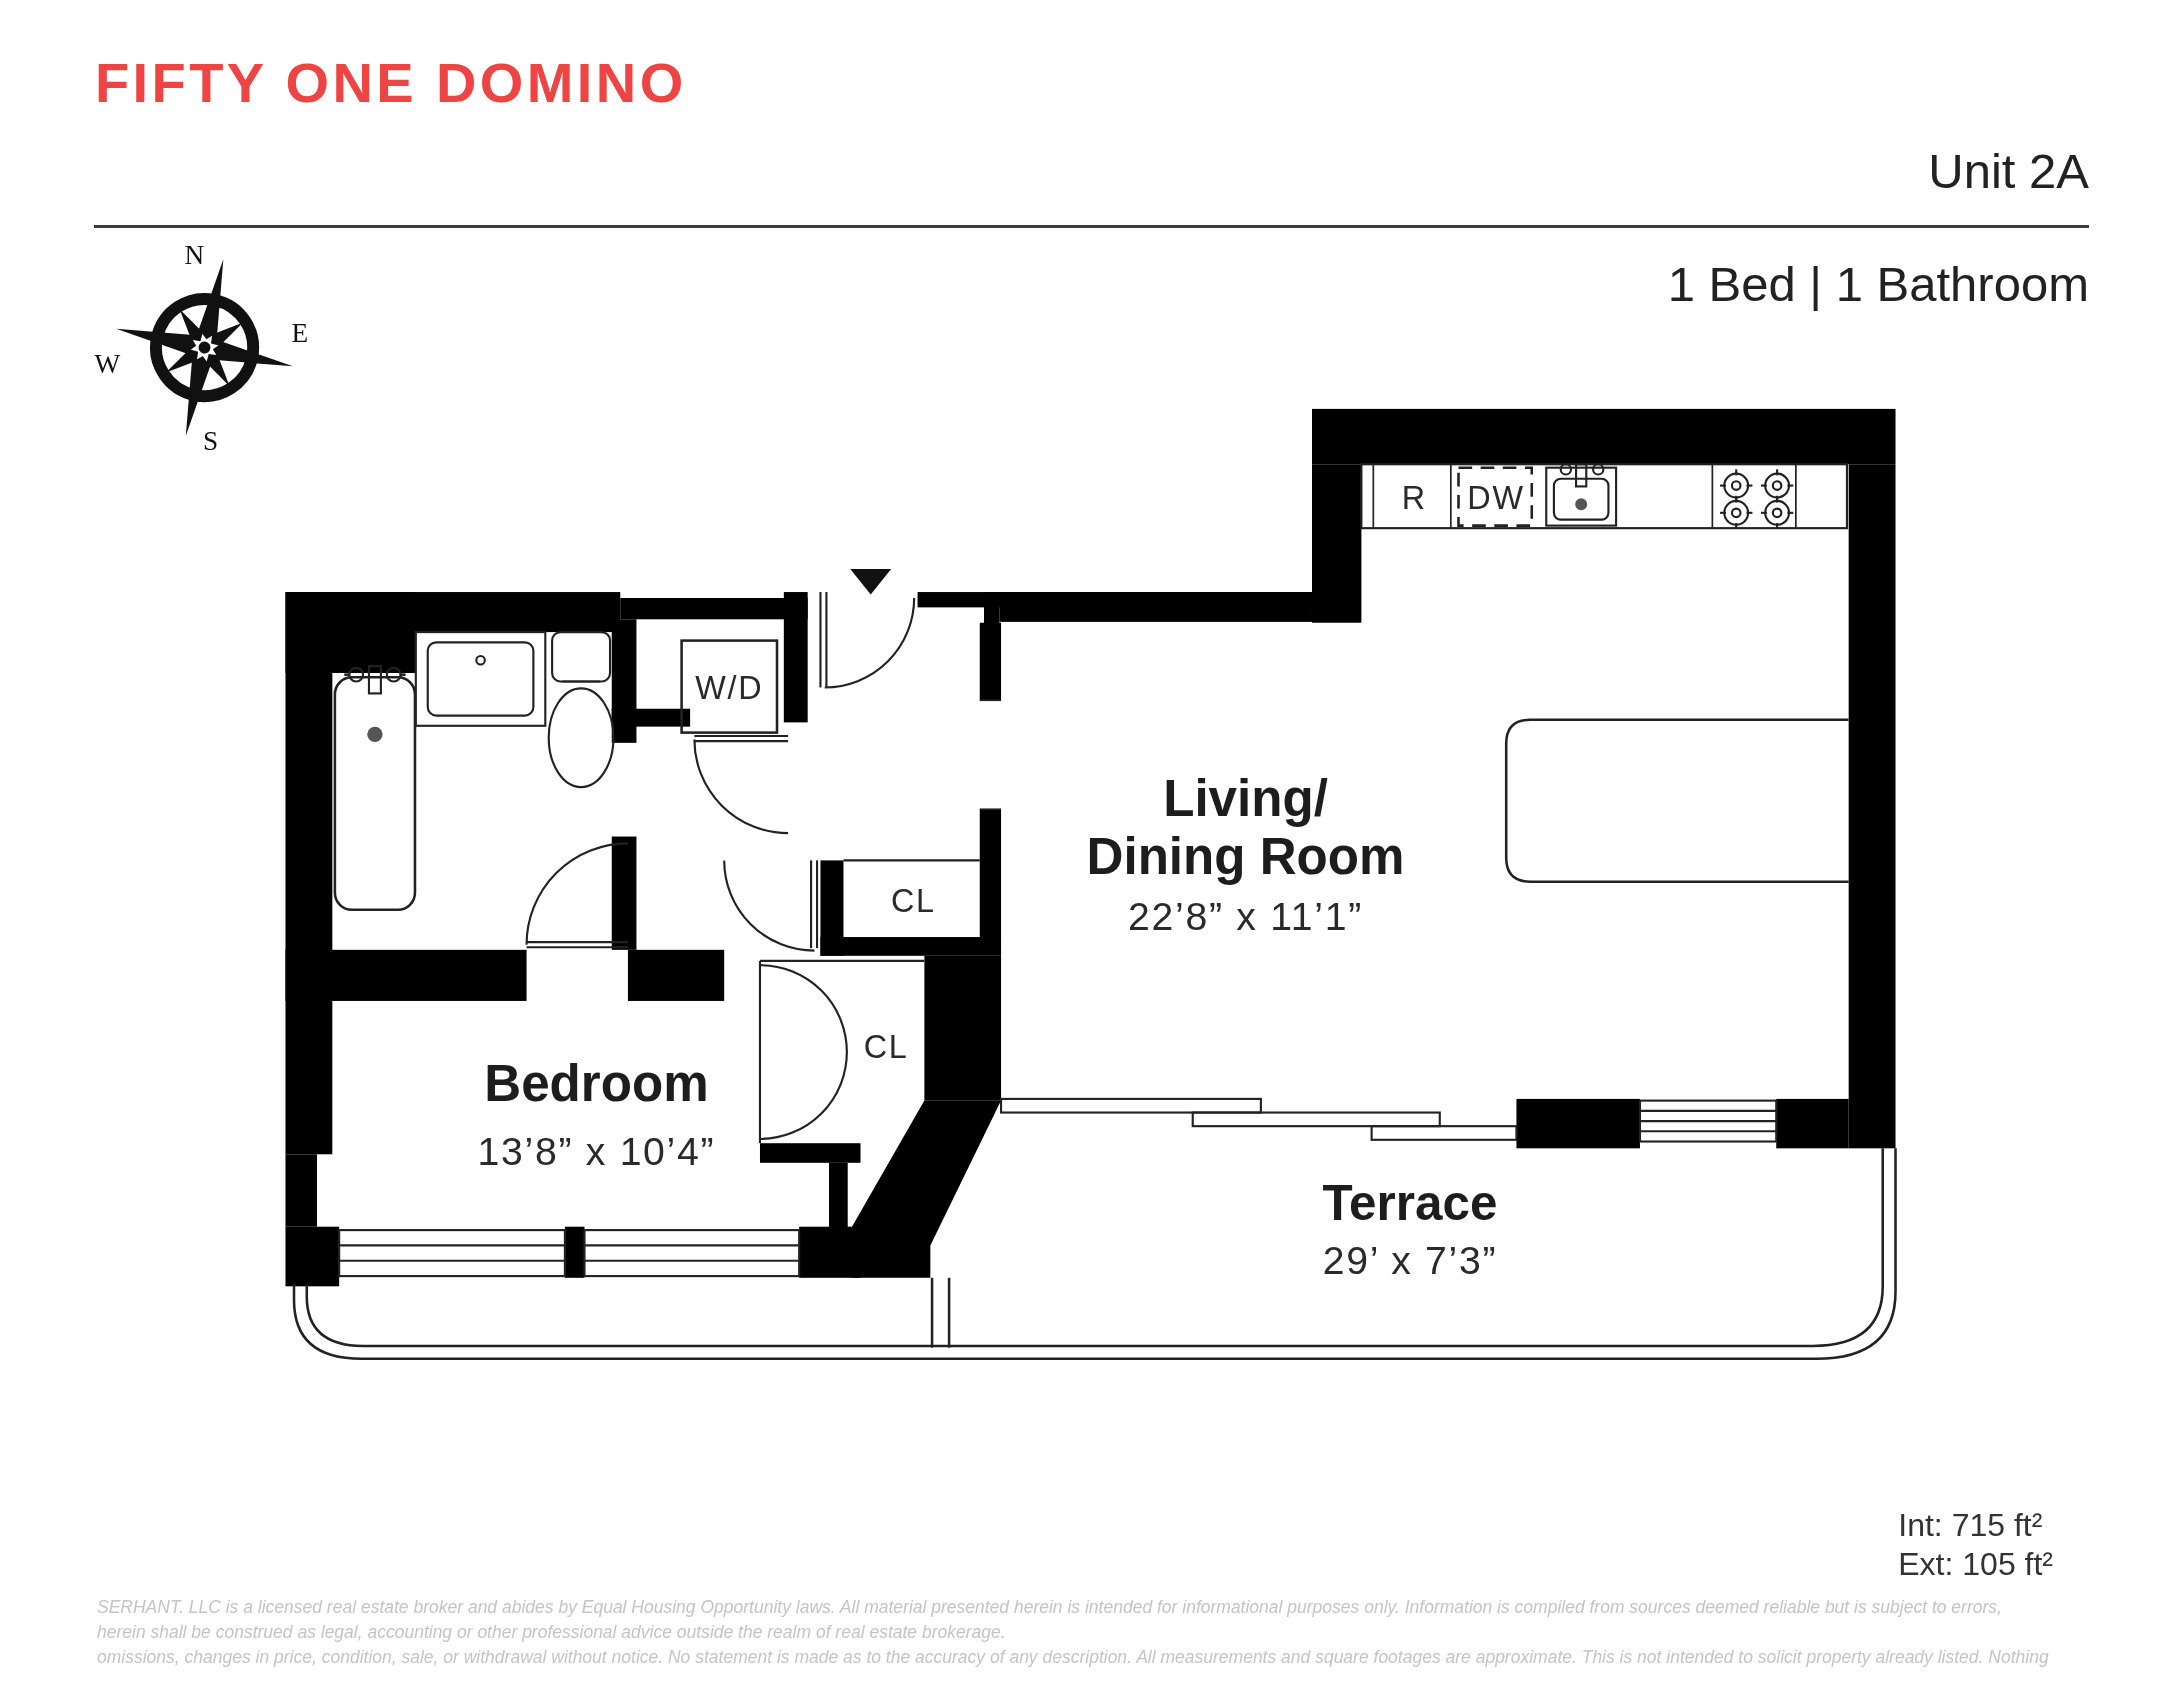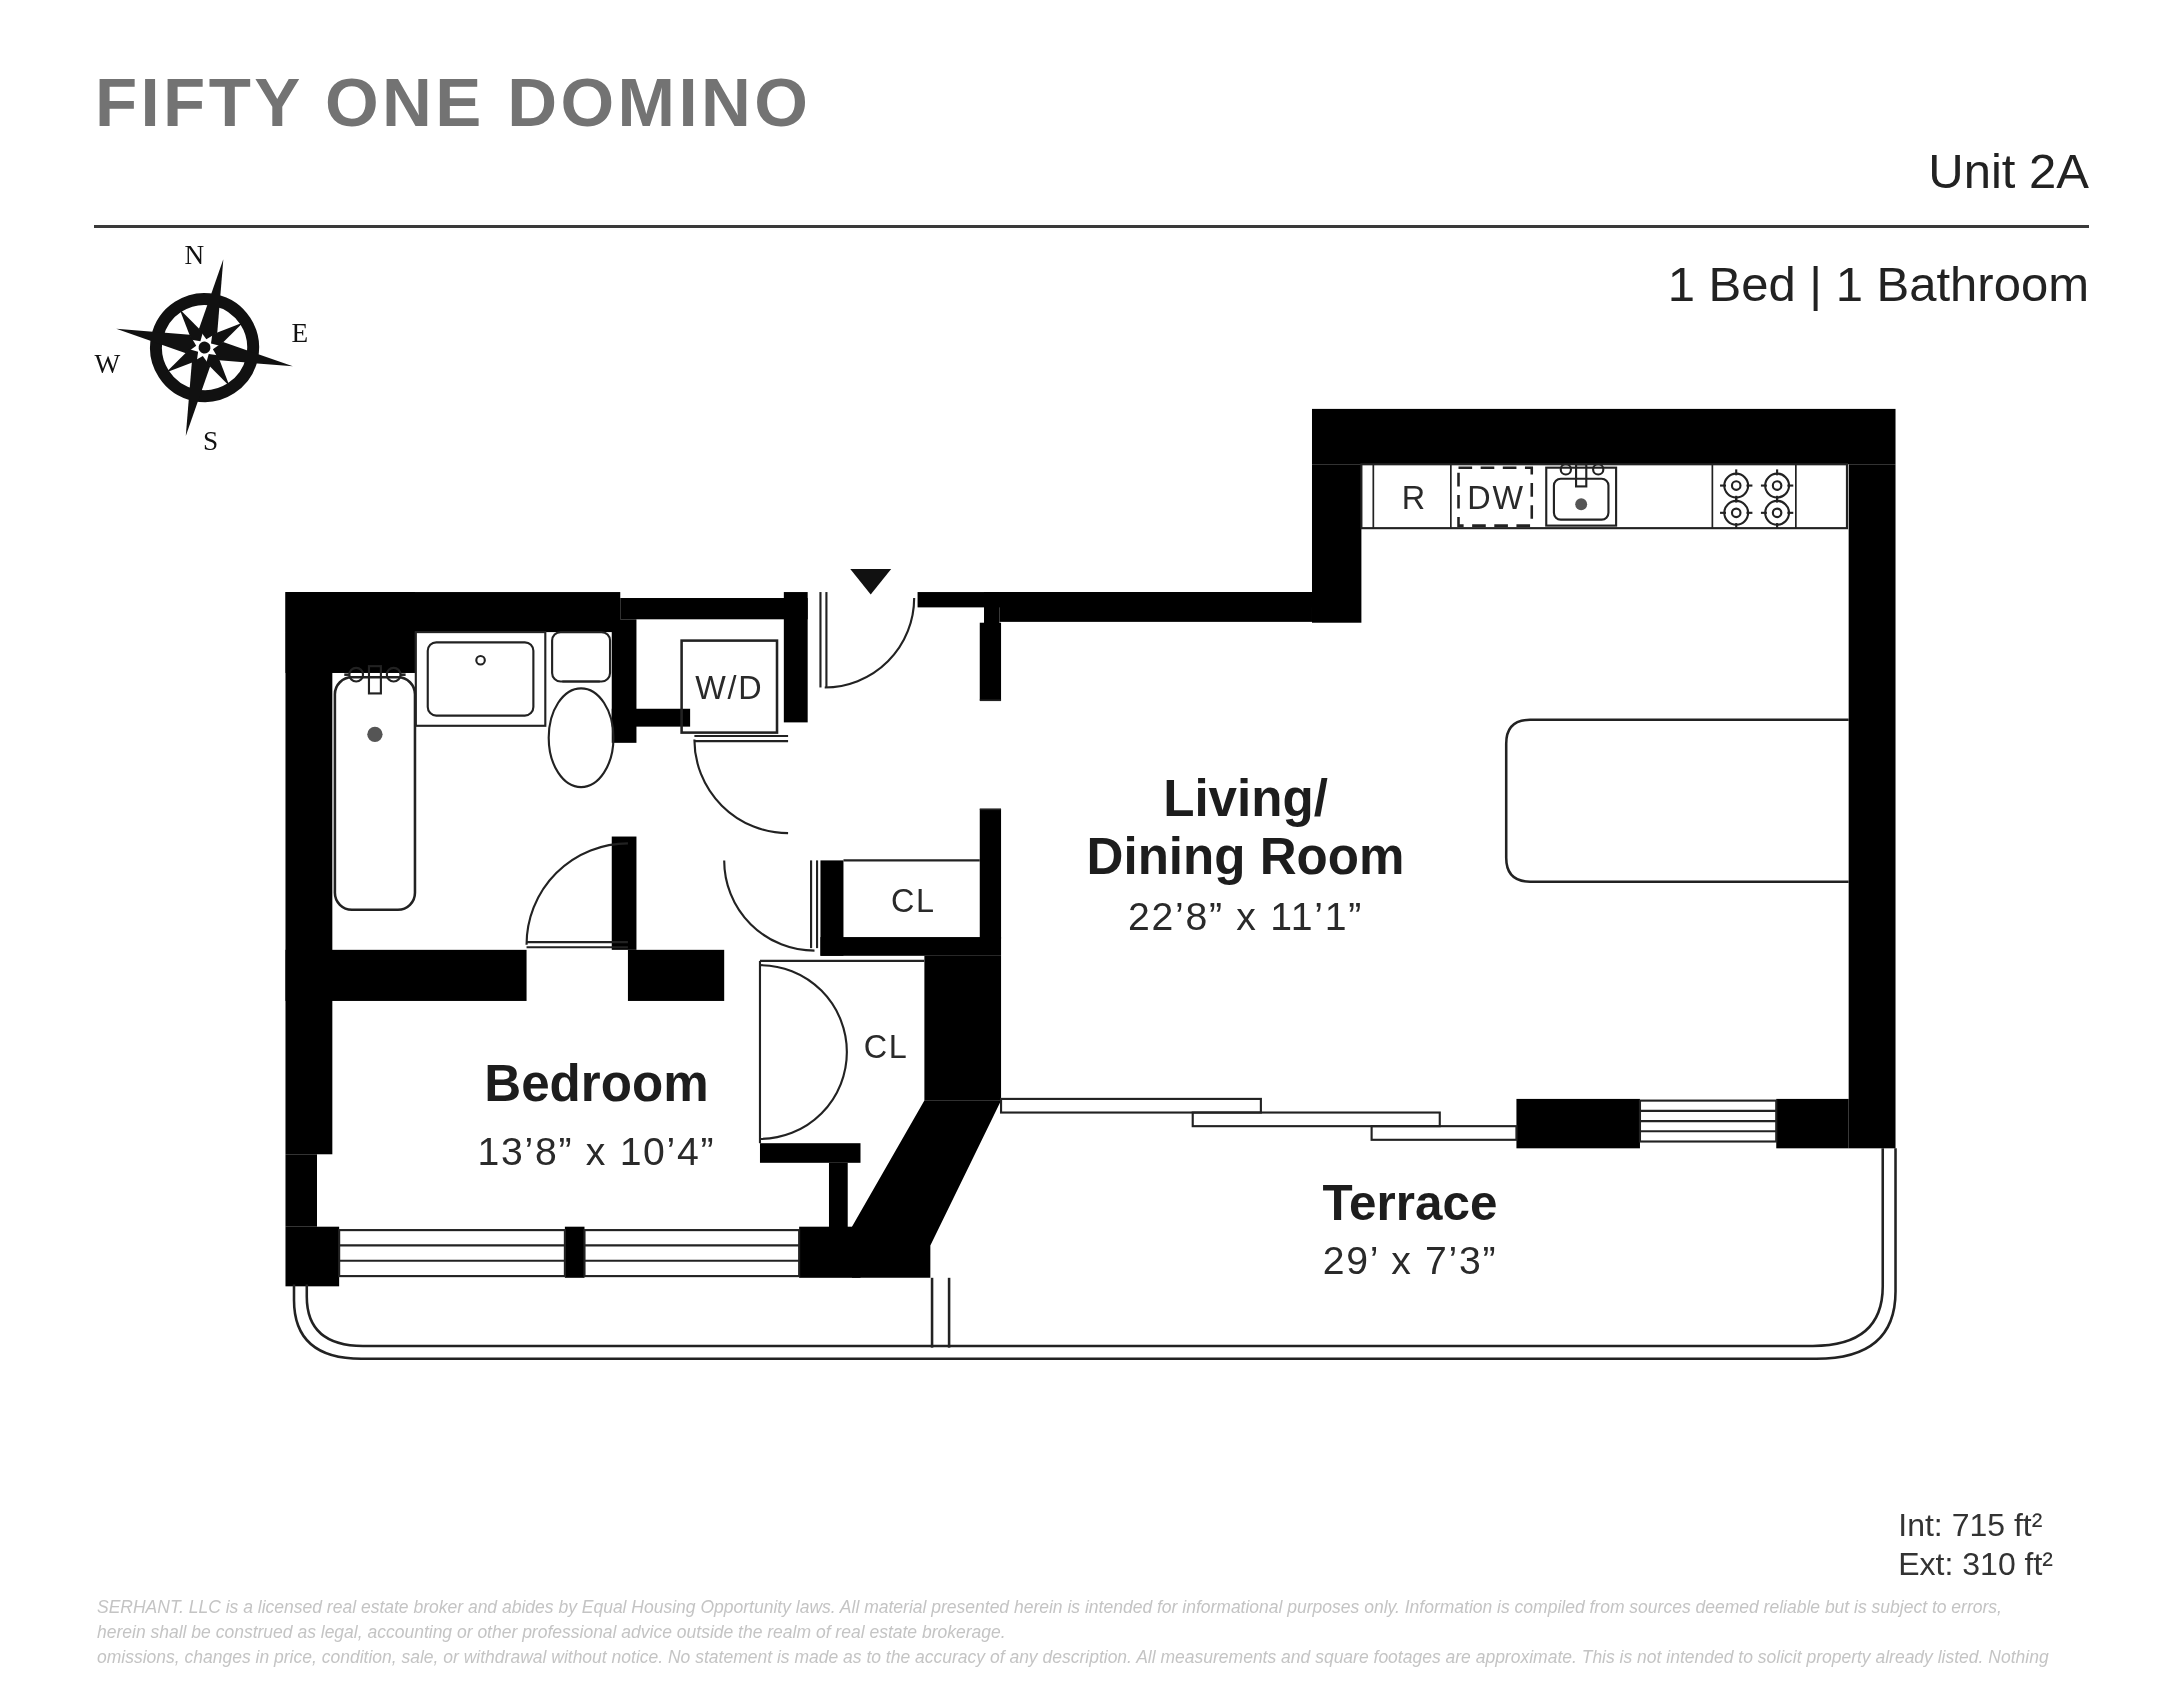--- a/index.html
+++ b/index.html
@@ -1,19 +1,19 @@
 <!DOCTYPE html>
 <html style="font-size:13.6px"><head>
 <meta charset="utf-8">
 <style>
   html,body{margin:0;padding:0;background:#fff;}
   #canvas{position:relative;width:2181px;height:1685px;background:#ffffff;overflow:hidden;
           font-family:"Liberation Sans",sans-serif;color:#1d1d1d;}
   .abs{position:absolute;}
-  #title{left:95px;top:63px;font-size:69px;font-weight:bold;letter-spacing:3.4px;color:#737373;}
+  #title{left:95px;top:50px;font-size:56px;font-weight:bold;letter-spacing:3.4px;color:#ef4444;}
   #rule{left:94px;top:225px;width:1995px;height:2.6px;background:#3a3a3a;}
   #unit{right:92px;top:143px;font-size:49px;color:#222;}
   #bedbath{right:92px;top:256px;font-size:49px;color:#222;text-align:right;}
   #areas{right:128px;top:1506px;font-size:32px;line-height:39px;text-align:left;color:#333;}
   #disclaimer{left:97px;top:1595px;width:1993px;font-size:17.5px;line-height:25px;color:#c4c4c4;font-style:italic;}
   svg text{fill:#1d1d1d;}
   .roomname{font-weight:bold;font-size:60px;}
   .roomname2{font-weight:bold;font-size:58px;}
   .dims{font-size:46px;letter-spacing:2px;fill:#2a2a2a;}
   .small-label{font-size:38px;fill:#2a2a2a;letter-spacing:2px;}
@@ -254,21 +254,21 @@
 
     <text class="small-label" x="1660" y="598" text-anchor="middle">R</text>
     <text class="small-label" x="1756" y="598" text-anchor="middle">DW</text>
     <text class="small-label" x="856" y="820" text-anchor="middle">W/D</text>
     <text class="small-label" x="1072" y="1070" text-anchor="middle">CL</text>
     <text class="small-label" x="1040" y="1242" text-anchor="middle">CL</text>
   </svg>
 
   <div id="areas" class="abs">
     <div>Int: 715 ft²</div>
-    <div>Ext: 310 ft²</div>
+    <div>Ext: 105 ft²</div>
   </div>
 
   <div id="disclaimer" class="abs">
     <div>SERHANT. LLC is a licensed real estate broker and abides by Equal Housing Opportunity laws. All material presented herein is intended for informational purposes only. Information is compiled from sources deemed reliable but is subject to errors,</div>
     <div>herein shall be construed as legal, accounting or other professional advice outside the realm of real estate brokerage.</div>
     <div>omissions, changes in price, condition, sale, or withdrawal without notice. No statement is made as to the accuracy of any description. All measurements and square footages are approximate. This is not intended to solicit property already listed. Nothing</div>
   </div>
 
 </div>
 

